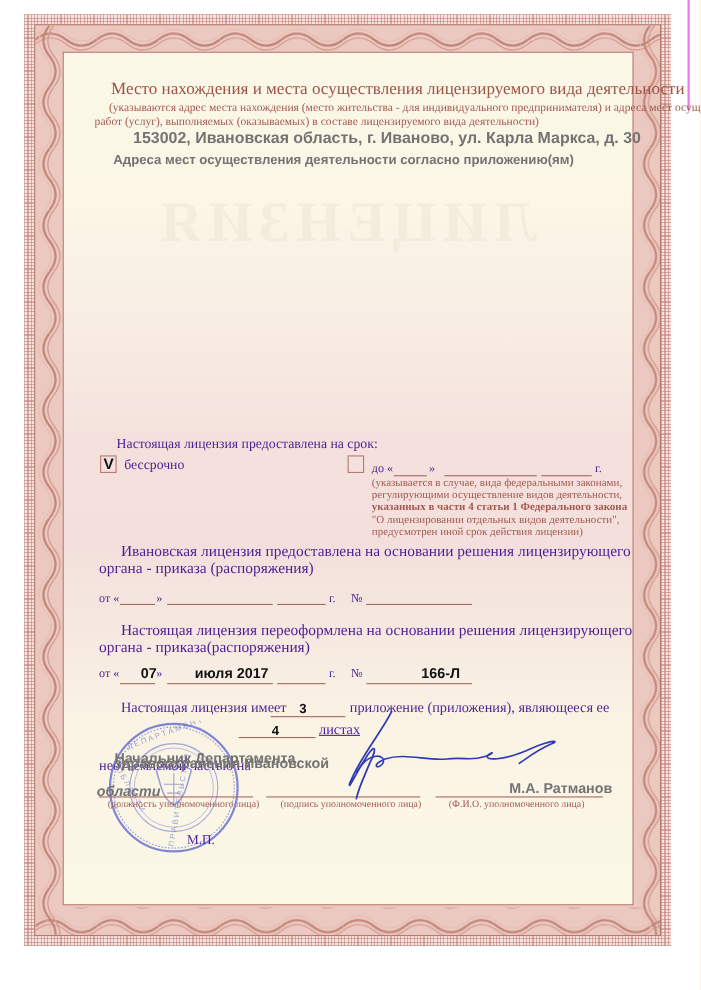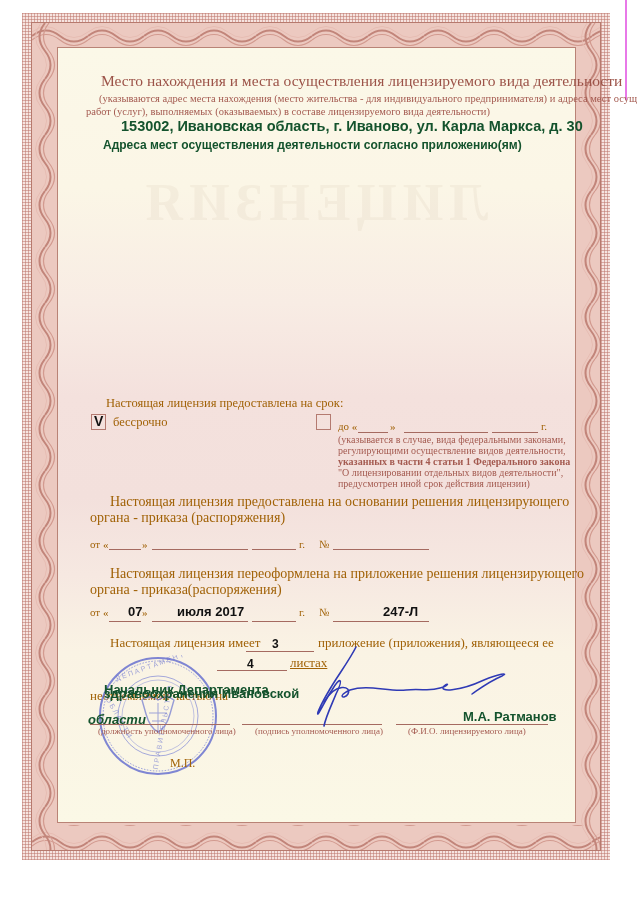--- a/index.html
+++ b/index.html
@@ -45,23 +45,23 @@
     font-family: "Liberation Serif", serif; font-weight: bold; font-size: 52px;
     letter-spacing: 6px; color: rgba(210,190,170,0.16); transform: scaleX(-1);
   }
   .abs { position: absolute; white-space: nowrap; }
   .title-red {
     left: 101px; top: 72px; font-size: 15.5px; color: #9c5348;
   }
   .note-red { font-size: 10.5px; color: #a45a50; }
   .bold-black {
     font-family: "Liberation Sans", "DejaVu Sans", sans-serif; font-weight: bold;
-    color: #14532d; font-size: 14px;
-  }
-  .body-red { font-size: 14px; color: #a16207; }
+    color: #737373; font-size: 14px;
+  }
+  .body-red { font-size: 14px; color: #4c1d95; }
   .small-red { font-size: 10px; color: #a45a50; line-height: 11px; }
   .uline { position: absolute; height: 1px; background: #a56a60; }
   .checkbox {
     position: absolute; width: 15px; height: 16px; border: 1.5px solid #b47a70;
     box-sizing: border-box; background: transparent;
   }
   .check-mark {
     position: absolute; left: 2px; top: -2px;
     font-family: "Liberation Sans", sans-serif; font-weight: bold; font-size: 14px; color: #111;
   }
@@ -123,44 +123,44 @@
 <div class="abs body-red" style="left:390px; top:420px; font-size:11px;">»</div>
 <div class="uline" style="left:404px; top:432px; width:84px;"></div>
 <div class="uline" style="left:492px; top:432px; width:46px;"></div>
 <div class="abs body-red" style="left:541px; top:420px; font-size:11px;">г.</div>
 <div class="abs small-red" style="left:338px; top:434px;">(указывается в случае, вида федеральными законами,</div>
 <div class="abs small-red" style="left:338px; top:445px;">регулирующими осуществление видов деятельности,</div>
 <div class="abs small-red" style="left:338px; top:456px;font-weight:bold;">указанных в части 4 статьи 1 Федерального закона</div>
 <div class="abs small-red" style="left:338px; top:467px;">"О лицензировании отдельных видов деятельности",</div>
 <div class="abs small-red" style="left:338px; top:478px;">предусмотрен иной срок действия лицензии)</div>
 
-<div class="abs body-red" style="left:110px; top:494px;">Настоящая лицензия предоставлена на основании решения лицензирующего</div>
+<div class="abs body-red" style="left:110px; top:494px;">Ивановская лицензия предоставлена на основании решения лицензирующего</div>
 <div class="abs body-red" style="left:90px; top:510px;">органа - приказа (распоряжения)</div>
 <div class="abs body-red" style="left:90px; top:538px; font-size:11px;">от «</div>
 <div class="uline" style="left:109px; top:549px; width:32px;"></div>
 <div class="abs body-red" style="left:142px; top:538px; font-size:11px;">»</div>
 <div class="uline" style="left:152px; top:549px; width:96px;"></div>
 <div class="uline" style="left:252px; top:549px; width:44px;"></div>
 <div class="abs body-red" style="left:299px; top:538px; font-size:11px;">г.</div>
 <div class="abs body-red" style="left:319px; top:538px; font-size:11px;">№</div>
 <div class="uline" style="left:333px; top:549px; width:96px;"></div>
 
-<div class="abs body-red" style="left:110px; top:566px;">Настоящая лицензия переоформлена на приложение решения лицензирующего</div>
+<div class="abs body-red" style="left:110px; top:566px;">Настоящая лицензия переоформлена на основании решения лицензирующего</div>
 <div class="abs body-red" style="left:90px; top:582px;">органа - приказа(распоряжения)</div>
 <div class="abs body-red" style="left:90px; top:606px; font-size:11px;">от «</div>
 <div class="uline" style="left:109px; top:621px; width:32px;"></div>
 <div class="abs fill" style="left:128px; top:604px;">07</div>
 <div class="abs body-red" style="left:142px; top:606px; font-size:11px;">»</div>
 <div class="uline" style="left:152px; top:621px; width:96px;"></div>
 <div class="abs fill" style="left:177px; top:604px;">июля 2017</div>
 <div class="uline" style="left:252px; top:621px; width:44px;"></div>
 <div class="abs body-red" style="left:299px; top:606px; font-size:11px;">г.</div>
 <div class="abs body-red" style="left:319px; top:606px; font-size:11px;">№</div>
 <div class="uline" style="left:333px; top:621px; width:96px;"></div>
-<div class="abs fill" style="left:383px; top:604px;">247-Л</div>
+<div class="abs fill" style="left:383px; top:604px;">166-Л</div>
 
 <div class="abs body-red" style="left:110px; top:635px; font-size:13px;">Настоящая лицензия имеет</div>
 <div class="uline" style="left:246px; top:651px; width:68px;"></div>
 <div class="abs fill" style="left:272px; top:637px; font-size:12px;">3</div>
 <div class="abs body-red" style="left:318px; top:635px; font-size:13px;">приложение (приложения), являющееся ее</div>
 <div class="abs body-red" style="left:90px; top:688px; font-size:13px;">неотъемлемой частью на</div>
 <div class="uline" style="left:217px; top:670px; width:70px;"></div>
 <div class="abs fill" style="left:247px; top:657px; font-size:12px;">4</div>
 <div class="abs body-red" style="left:290px; top:655px; font-size:13px;text-decoration:underline;">листах</div>
 
@@ -182,20 +182,20 @@
 <div class="abs bold-black" style="left:104px; top:686px; font-size:13px;">здравоохранения Ивановской</div>
 <div class="abs bold-black" style="left:88px; top:712px; font-size:13px;font-style:italic;">области</div>
 <div class="uline" style="left:90px; top:724px; width:140px;"></div>
 <div class="abs small-red" style="left:98px; top:726px; font-size:9px;">(должность уполномоченного лица)</div>
 
 <div class="uline" style="left:242px; top:724px; width:140px;"></div>
 <div class="abs small-red" style="left:255px; top:726px; font-size:9px;">(подпись уполномоченного лица)</div>
 
 <div class="uline" style="left:396px; top:724px; width:152px;"></div>
 <div class="abs bold-black" style="left:463px; top:709px; font-size:13px;">М.А. Ратманов</div>
-<div class="abs small-red" style="left:408px; top:726px; font-size:9px;">(Ф.И.О. лицензируемого лица)</div>
+<div class="abs small-red" style="left:408px; top:726px; font-size:9px;">(Ф.И.О. уполномоченного лица)</div>
 
 <div class="abs body-red" style="left:170px; top:756px; font-size:12px;">М.П.</div>
 
 <svg class="signature" viewBox="0 0 230 90">
   <path d="M68 5 C 58 25, 40 45, 30 70 C 28 78, 36 60, 44 48 C 52 34, 56 36, 48 52 C 44 62, 38 74, 36 84" fill="none" stroke="#2f3ab5" stroke-width="1.6" stroke-linecap="round"></path>
   <path d="M36 60 C 48 40, 64 44, 60 52 C 56 58, 48 54, 62 48 C 80 42, 100 50, 118 48 C 134 46, 140 50, 152 46 C 160 44, 162 40, 156 44 C 150 50, 170 50, 196 38 C 210 32, 222 30, 214 34 C 200 40, 190 48, 184 52" fill="none" stroke="#2f3ab5" stroke-width="1.5" stroke-linecap="round"></path>
 </svg>
 
 </body></html>

